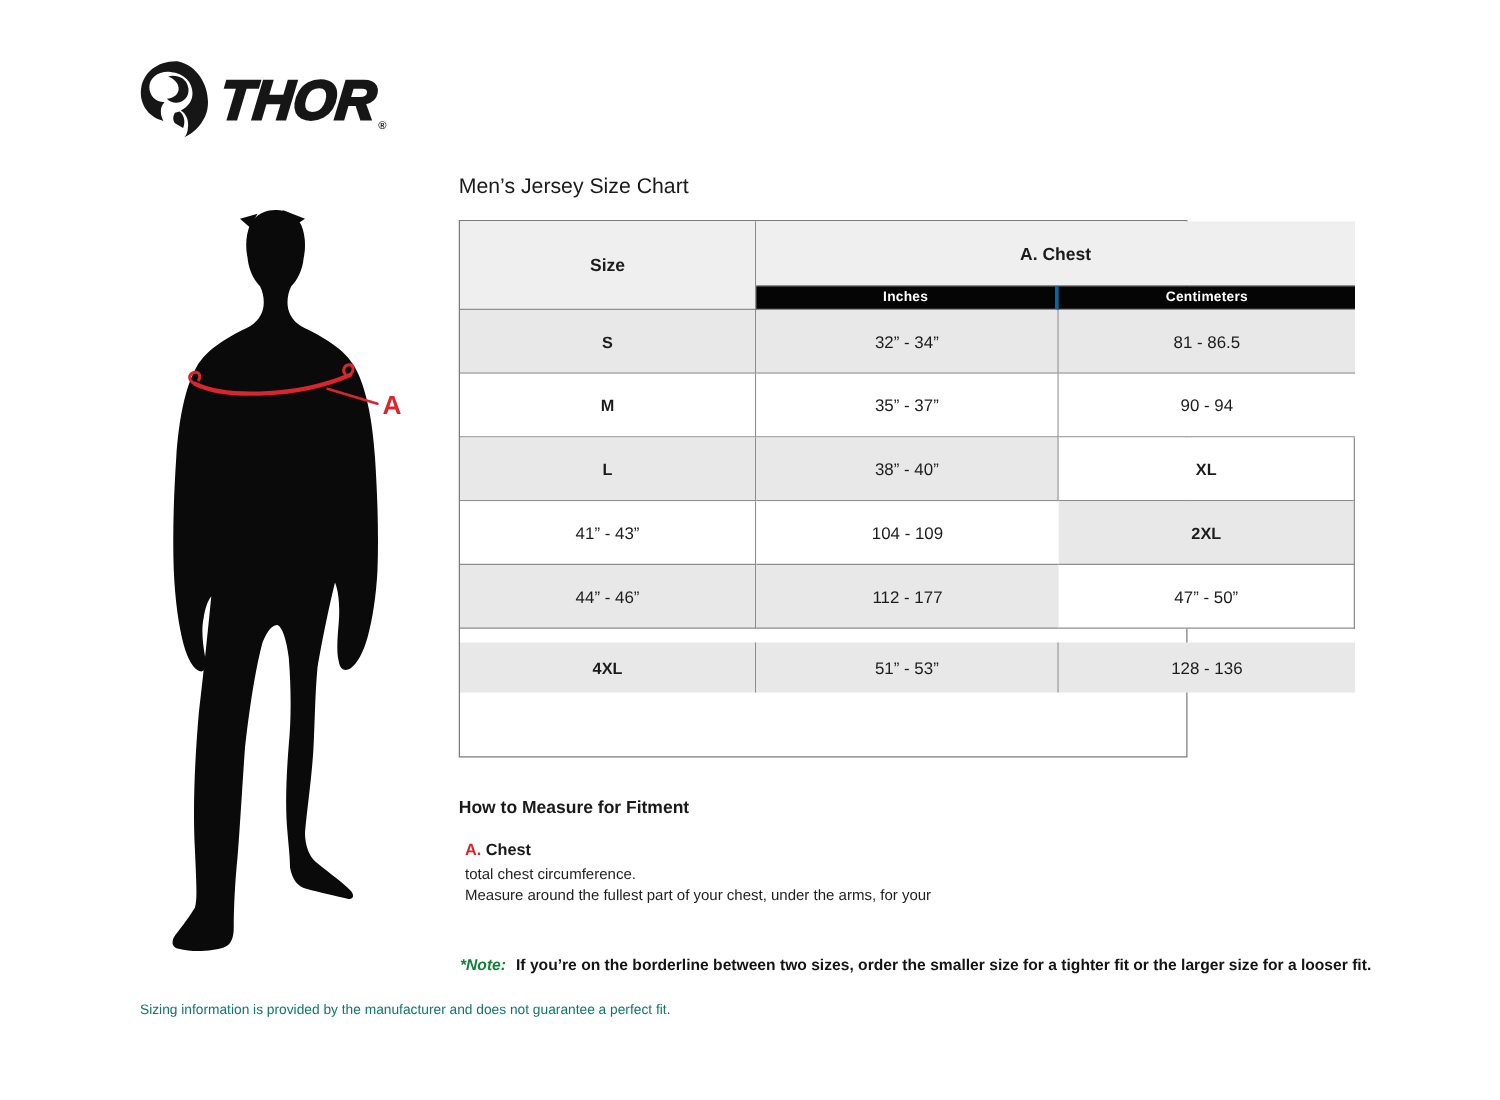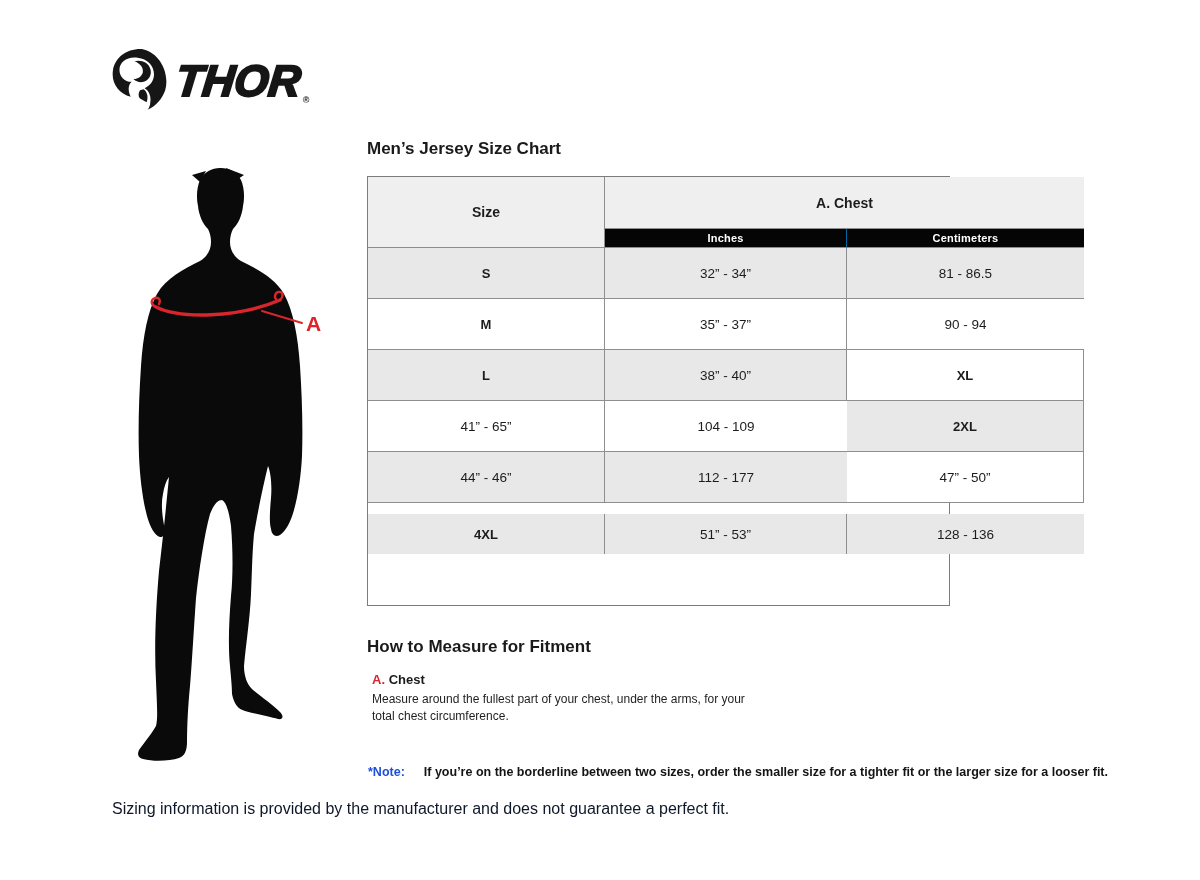--- a/index.html
+++ b/index.html
@@ -44,28 +44,28 @@
 
   
   .figure-wrap { position: absolute; left: 130px; top: 166px; }
 
   
   .chart-title {
     position: absolute;
     left: 367px;
     top: 139px;
     font-size: 17px;
-    font-weight: bold;
+    font-weight: normal;
     color: #1a1a1a;
   }
   .measure-title {
     position: absolute;
     left: 367px;
     top: 637px;
-    font-size: 17px;
+    font-size: 14px;
     font-weight: bold;
     color: #1a1a1a;
   }
 
   
   .size-table {
     position: absolute;
     left: 367px;
     top: 176px;
     width: 583px;
@@ -101,21 +101,21 @@
     font-size: 14px;
     border-right: none;
   }
   .unit-bar {
     background: #050505;
     color: #ffffff;
     font-size: 11px;
     font-weight: bold;
     letter-spacing: 0.2px;
   }
-  .unit-bar.bar-inches { grid-column: 2; grid-row: 2; border-right: 1px solid #0369a1; }
+  .unit-bar.bar-inches { grid-column: 2; grid-row: 2; border-right: 3px solid #0369a1; }
   .unit-bar.bar-cm     { grid-column: 3; grid-row: 2; border-right: none; }
   .row-gray  { background: #e8e8e8; }
   .row-white { background: #ffffff; }
   .size-label { font-weight: bold; font-size: 13px; }
 
   
   .measure-item { position: absolute; left: 372px; top: 672px; }
   .measure-item .item-head { font-size: 13px; font-weight: bold; color: #1a1a1a; }
   .measure-item .desc { margin-top: 4px; font-size: 12px; color: #1f1f1f; line-height: 16.5px; }
   .measure-item .desc span { display: block; }
@@ -124,29 +124,29 @@
   
   .note-line {
     position: absolute;
     left: 368px;
     top: 765px;
     font-size: 12.5px;
     font-weight: bold;
     color: #141414;
     white-space: nowrap;
   }
-  .note-line .note-label { color: #1d4ed8; margin-right: 19px; }
+  .note-line .note-label { color: #15803d; margin-right: 8px; font-style: italic; }
 
   
   .disclaimer {
     position: absolute;
     left: 112px;
     top: 800px;
-    font-size: 16px;
-    color: #0f172a;
+    font-size: 11px;
+    color: #0f766e;
     line-height: 17px;
     text-align: right;
   }
   .disclaimer span { display: block; }
 </style>
 </head>
 <body>
 
 <div class="page">
 
@@ -190,21 +190,21 @@
     <div class="cell row-gray last-col">81 - 86.5</div>
 
     <div class="cell row-white size-label">M</div>
     <div class="cell row-white">35” - 37”</div>
     <div class="cell row-white last-col">90 - 94</div>
 
     <div class="cell row-gray size-label">L</div>
     <div class="cell row-gray">38” - 40”</div>
 
     <div class="cell row-white size-label">XL</div>
-    <div class="cell row-white">41” - 65”</div>
+    <div class="cell row-white">41” - 43”</div>
     <div class="cell row-white last-col">104 - 109</div>
 
     <div class="cell row-gray size-label">2XL</div>
     <div class="cell row-gray">44” - 46”</div>
     <div class="cell row-gray last-col">112 - 177</div>
 
     <div class="cell row-white">47” - 50”</div>
 
     <div class="cell row-gray size-label last-row">4XL</div>
     <div class="cell row-gray last-row">51” - 53”</div>
@@ -212,22 +212,22 @@
   </div>
 
   <h2 class="measure-title">How to Measure for Fitment</h2>
 
   <div class="measure-item">
     <div class="item-head">
       <span class="red">A.</span>
       <span>Chest</span>
     </div>
     <div class="desc">
+      <span>total chest circumference.</span>
       <span>Measure around the fullest part of your chest, under the arms, for your</span>
-      <span>total chest circumference.</span>
     </div>
   </div>
 
   <div class="note-line">
     <span class="note-label">*Note:</span><span>If you’re on the borderline between two sizes, order the smaller size for a tighter fit or the larger size for a looser fit.</span>
   </div>
 
   <div class="disclaimer">
     <span>Sizing information is provided by the manufacturer and does not guarantee a perfect fit.</span>
   </div>

